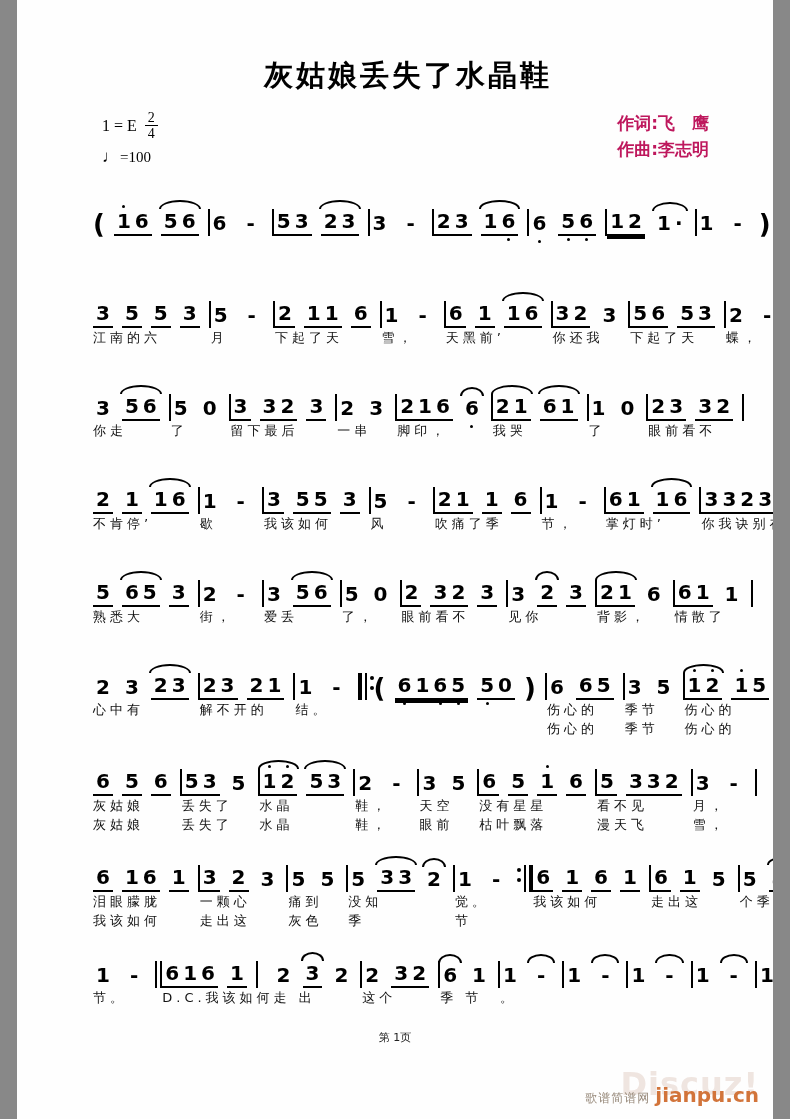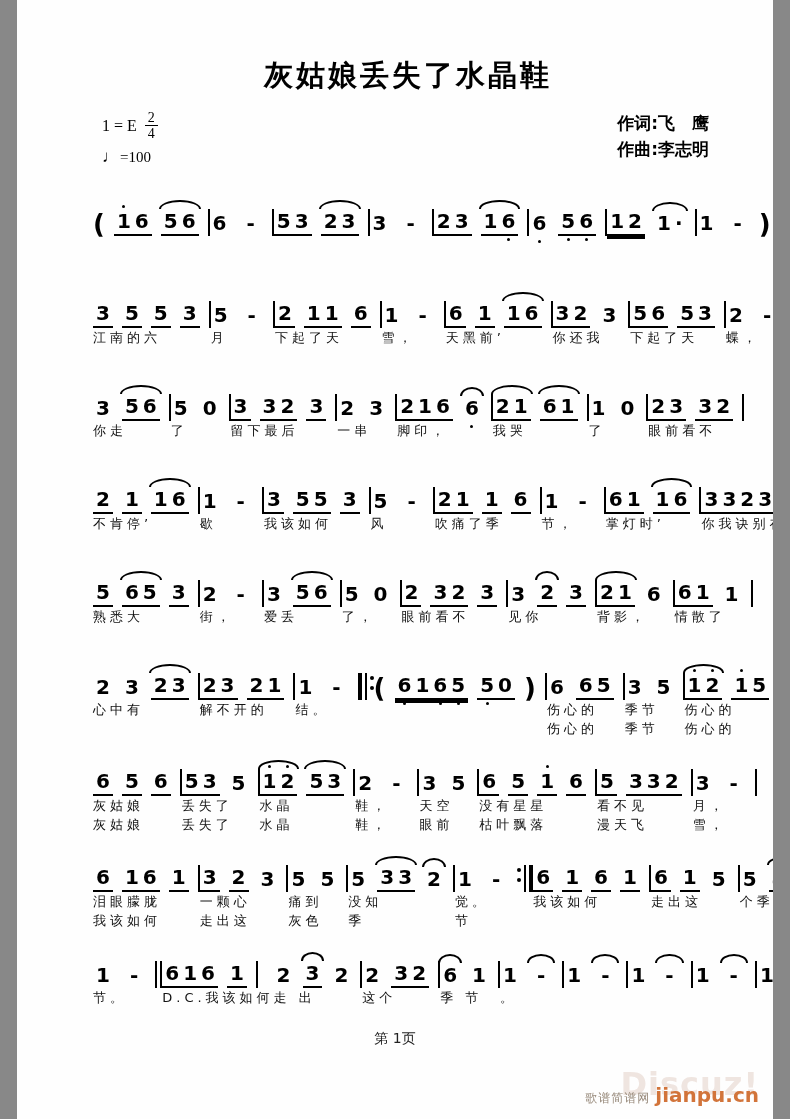--- a/index.html
+++ b/index.html
@@ -32,21 +32,21 @@
   .slur{position:absolute;left:-2px;right:-2px;top:-10px;height:7px;border:2px solid #000;border-bottom:none;
         border-radius:50% 50% 0 0/100% 100% 0 0;}
   .bar{width:2px;height:27px;background:#000;align-self:flex-end;}
   .bar.thick{width:4px;}
   .barg{display:inline-flex;gap:3px;align-items:flex-end;align-self:flex-end;}
   .rdots{display:inline-flex;flex-direction:column;gap:6px;align-self:center;margin-bottom:7px;}
   .rdot{width:4px;height:4px;border-radius:50%;background:#000;}
   .paren{font-weight:700;font-size:26px;line-height:24px;align-self:flex-end;}
   .lyr{font-size:13px;line-height:19px;min-height:19px;letter-spacing:4px;white-space:nowrap;color:#111;}
   
-  .footer{position:absolute;left:0;right:0;top:1030px;text-align:center;font-size:14px;color:#222;}
+  .footer{position:absolute;left:0;right:0;top:1030px;text-align:center;font-size:11px;color:#222;}
   .wm{position:absolute;right:14px;bottom:6px;height:44px;width:260px;}
   .wm-brand{position:absolute;right:0;bottom:10px;font-size:32px;font-weight:700;
             color:#efe5e0;letter-spacing:1px;z-index:0;}
   .wm-front{position:absolute;right:0;bottom:6px;z-index:1;white-space:nowrap;}
   .wm-site{color:#97897a;font-size:12px;letter-spacing:1px;}
   .wm-url{font-size:20px;font-weight:700;}
 </style>
 </head>
 <body>
 
@@ -59,21 +59,21 @@
           <span>1 = E</span>
           <span class="frac">
             <span class="num">2</span>
             <span class="den">4</span>
           </span>
         </div>
         <div class="tempo">
           <span class="noteglyph">♩</span><span>=100</span>
         </div>
       </div>
-      <div class="credits" id="credits" style="color: #000000;">
+      <div class="credits" id="credits" style="color: #be185d;">
         <div><span>作词:</span><span>飞　鹰</span></div>
         <div><span>作曲:</span><span>李志明</span></div>
       </div>
     </div>
     <div id="systems">
         <div class="system rows0">
           <div class="measure">
             <div class="notes">
               <span class="paren">(</span>
               <span class="grp u1">

